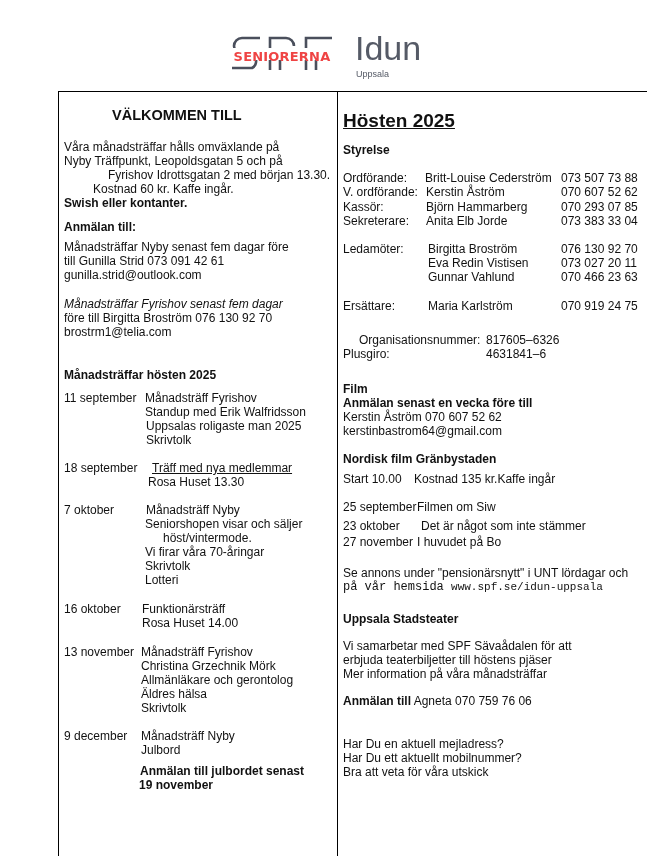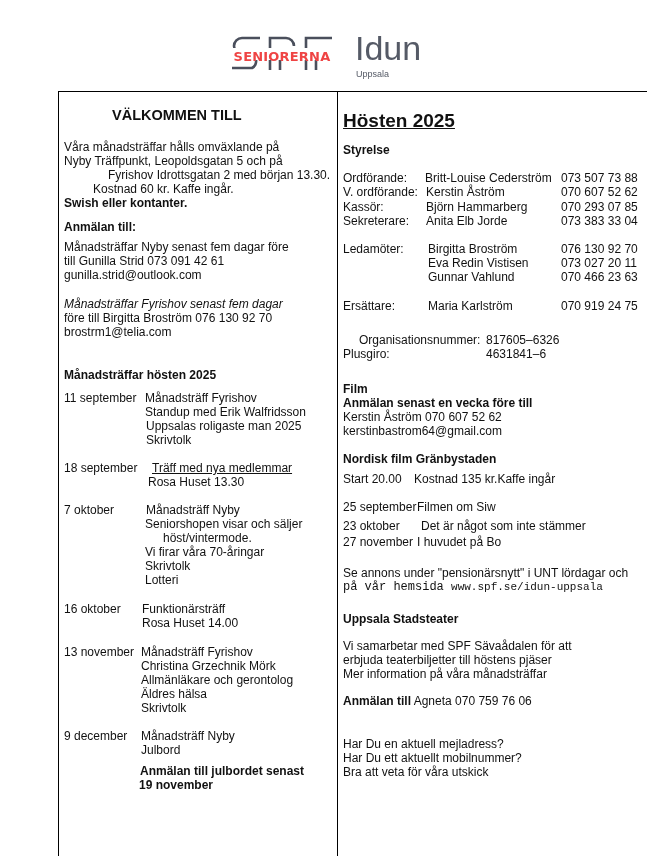--- a/index.html
+++ b/index.html
@@ -185,21 +185,21 @@
     <div class="t" style="left:0; top:247px;">Plusgiro:</div>
     <div class="t" style="left:143px; top:247px;">4631841–6</div>
   </div>
 
   <div class="t b" style="left:0; top:282px;">Film</div>
   <div class="t b" style="left:0; top:296px;">Anmälan senast en vecka före till</div>
   <div class="t" style="left:0; top:310px;">Kerstin Åström 070 607 52 62</div>
   <div class="t" style="left:0; top:324px;">kerstinbastrom64@gmail.com</div>
 
   <div class="t b" style="left:0; top:352px;">Nordisk film Gränbystaden</div>
-  <div class="t" style="left:0; top:372px;">Start 20.00</div>
+  <div class="t" style="left:0; top:372px;">Start 10.00</div>
   <div class="t" style="left:71px; top:372px;">Kostnad 135 kr.Kaffe ingår</div>
 
   <div>
     <div>
       <div class="t" style="left:0; top:400px;">25 september</div>
       <div class="t" style="left:74px; top:400px;">Filmen om Siw</div>
     </div>
     <div>
       <div class="t" style="left:0; top:419px;">23 oktober</div>
       <div class="t" style="left:78px; top:419px;">Det är något som inte stämmer</div>

